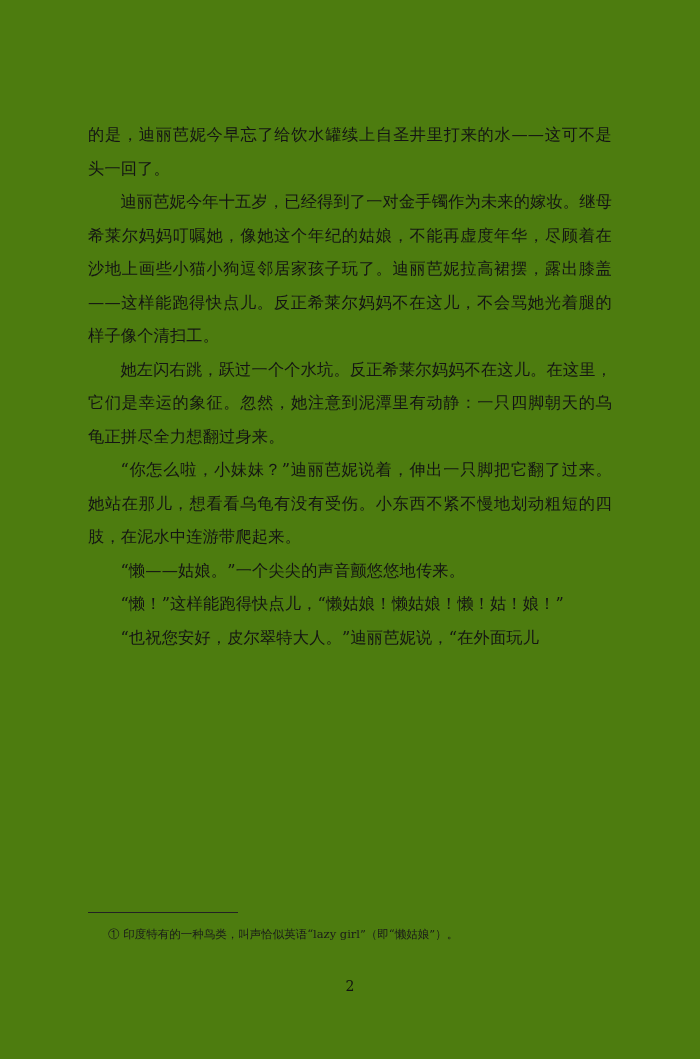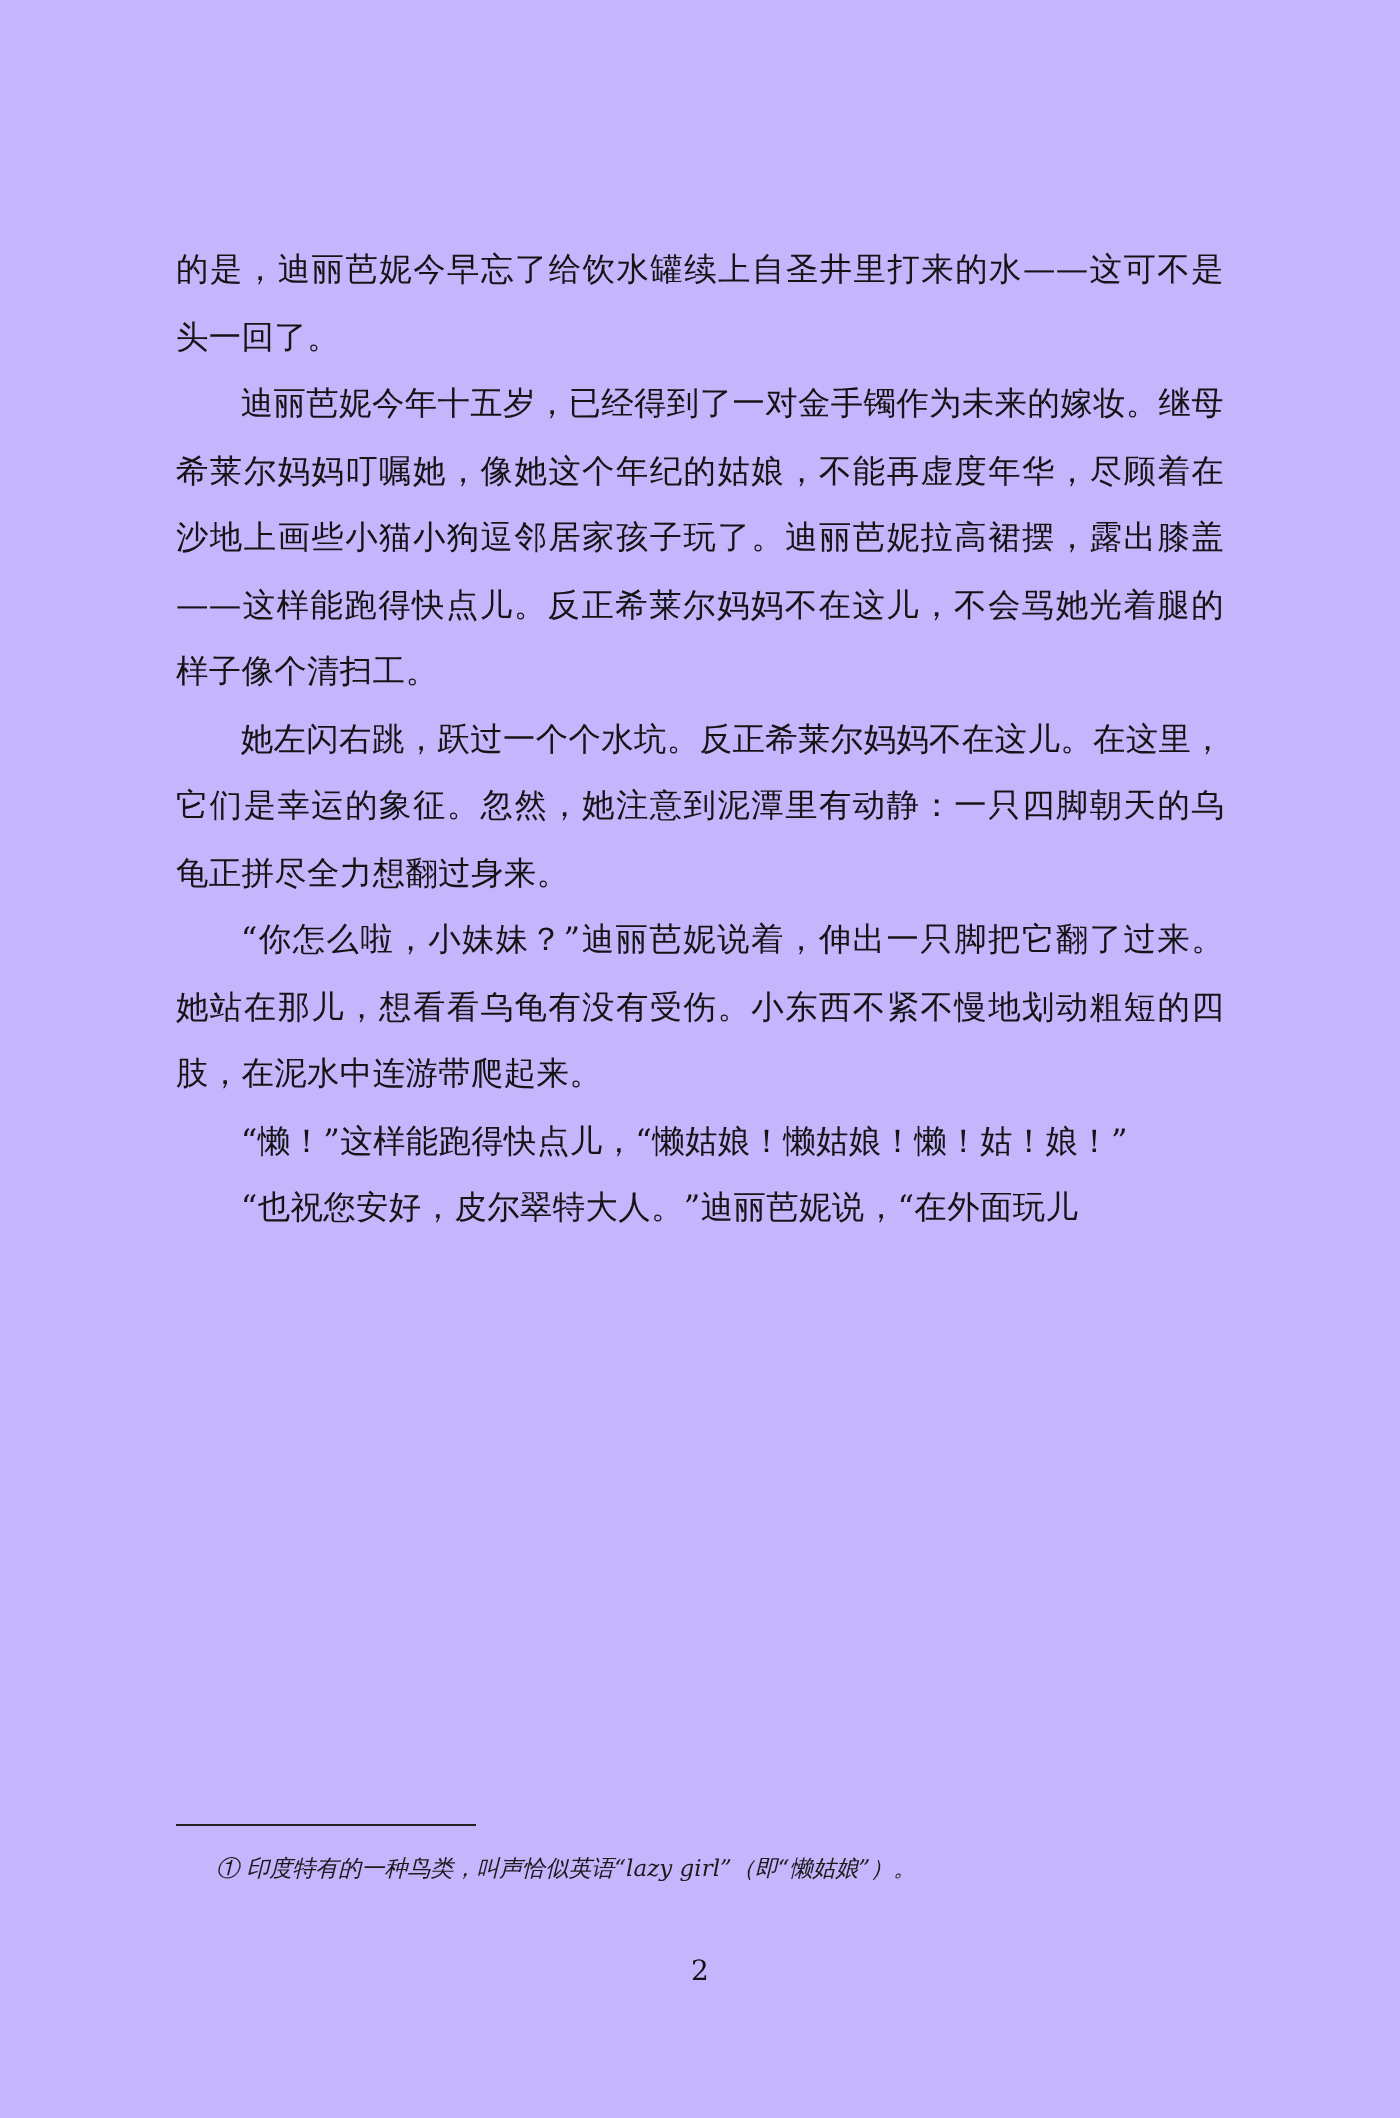--- a/index.html
+++ b/index.html
@@ -14,21 +14,21 @@
     font-family: "DejaVu Serif", "Liberation Serif", serif;
     color: #111111;
     overflow: hidden;
   }
   .page {
     position: absolute;
     left: 0;
     top: 0;
     width: 700px;
     height: 1059px;
-    background: #c4b5fd;
+    background: #4d7c0f;
   }
   .content {
     position: absolute;
     left: 88px;
     top: 118px;
     width: 524px;
   }
   p.para {
     margin: 0 0 0 0;
     font-size: 16.2px;
@@ -56,21 +56,20 @@
   }
   .footnote {
     position: absolute;
     left: 108px;
     top: 924px;
     width: 500px;
     font-size: 11.5px;
     line-height: 20px;
     color: #1a1a1a;
     font-family: "DejaVu Serif", "Liberation Serif", serif;
-    font-style: italic;
   }
   .page-number {
     position: absolute;
     left: 0;
     top: 978px;
     width: 700px;
     text-align: center;
     font-size: 14px;
     color: #111;
     font-family: "DejaVu Serif", "Liberation Serif", serif;
@@ -78,20 +77,21 @@
 </style>
 </head>
 <body>
 
 <div class="page">
   <div class="content">
     <p class="para">的是，迪丽芭妮今早忘了给饮水罐续上自圣井里打来的水——这可不是头一回了。</p>
     <p class="para indent">迪丽芭妮今年十五岁，已经得到了一对金手镯作为未来的嫁妆。继母希莱尔妈妈叮嘱她，像她这个年纪的姑娘，不能再虚度年华，尽顾着在沙地上画些小猫小狗逗邻居家孩子玩了。迪丽芭妮拉高裙摆，露出膝盖——这样能跑得快点儿。反正希莱尔妈妈不在这儿，不会骂她光着腿的样子像个清扫工。</p>
     <p class="para indent">她左闪右跳，跃过一个个水坑。反正希莱尔妈妈不在这儿。在这里，它们是幸运的象征。忽然，她注意到泥潭里有动静：一只四脚朝天的乌龟正拼尽全力想翻过身来。</p>
     <p class="para indent">“你怎么啦，小妹妹？”迪丽芭妮说着，伸出一只脚把它翻了过来。她站在那儿，想看看乌龟有没有受伤。小东西不紧不慢地划动粗短的四肢，在泥水中连游带爬起来。</p>
+    <p class="para indent">“懒——姑娘。”一个尖尖的声音颤悠悠地传来。</p>
     <p class="para indent">“懒！”这样能跑得快点儿，“懒姑娘！懒姑娘！懒！姑！娘！”</p>
     <p class="para indent">“也祝您安好，皮尔翠特大人。”迪丽芭妮说，“在外面玩儿</p>
   </div>
 
   <div class="footnote-rule"></div>
   <div class="footnote">① 印度特有的一种鸟类，叫声恰似英语“lazy girl”（即“懒姑娘”）。</div>
   <div class="page-number">2</div>
 </div>
 
 </body></html>

